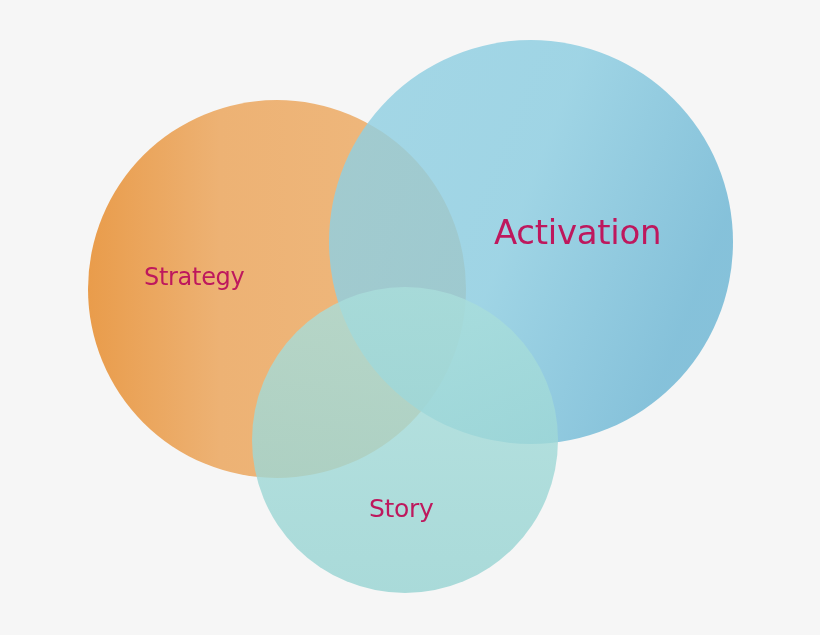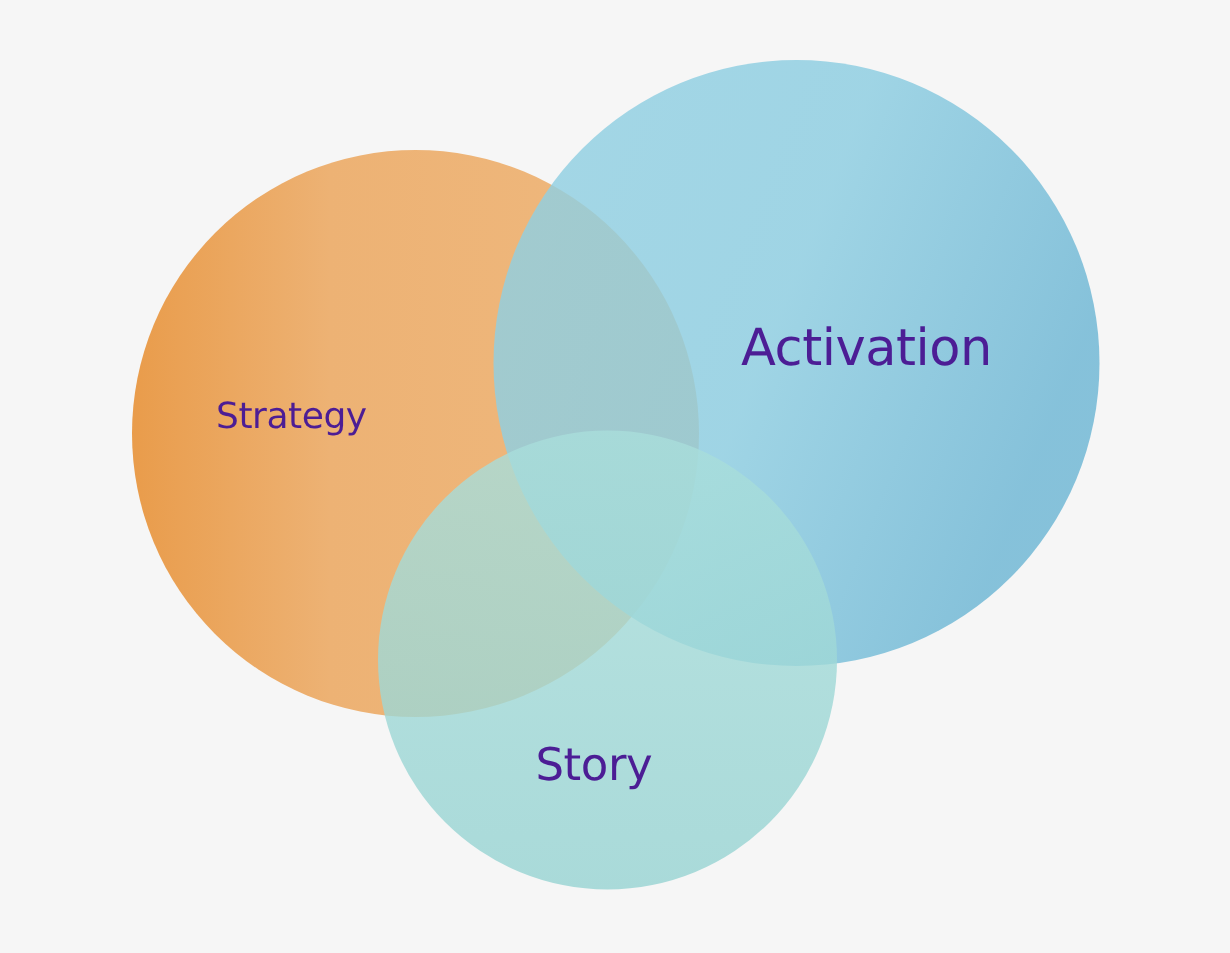--- a/index.html
+++ b/index.html
@@ -16,30 +16,30 @@
       height: 635px;
       background: #f6f6f6;
     }
     svg.venn {
       position: absolute;
       left: 0;
       top: 0;
     }
     .label {
       position: absolute;
-      color: #4c1d95;
+      color: #be185d;
       font-family: "DejaVu Sans", sans-serif;
       font-weight: normal;
       white-space: nowrap;
       line-height: 1;
       letter-spacing: -0.3px;
     }
     .label-strategy { left: 144px; top: 265px; font-size: 24px; }
     .label-activation { left: 494px; top: 215px; font-size: 34px; }
-    .label-story { left: 357px; top: 496px; font-size: 30px; }
+    .label-story { left: 369px; top: 496px; font-size: 25px; }
   </style>
 </head>
 <body>
 
 <div class="stage">
   <svg class="venn" width="820" height="635" viewBox="0 0 820 635">
     <defs>
       <linearGradient id="gradOrange" x1="0" y1="0" x2="1" y2="0">
         <stop offset="0" stop-color="#e99c4b"></stop>
         <stop offset="0.35" stop-color="#edb274"></stop>

